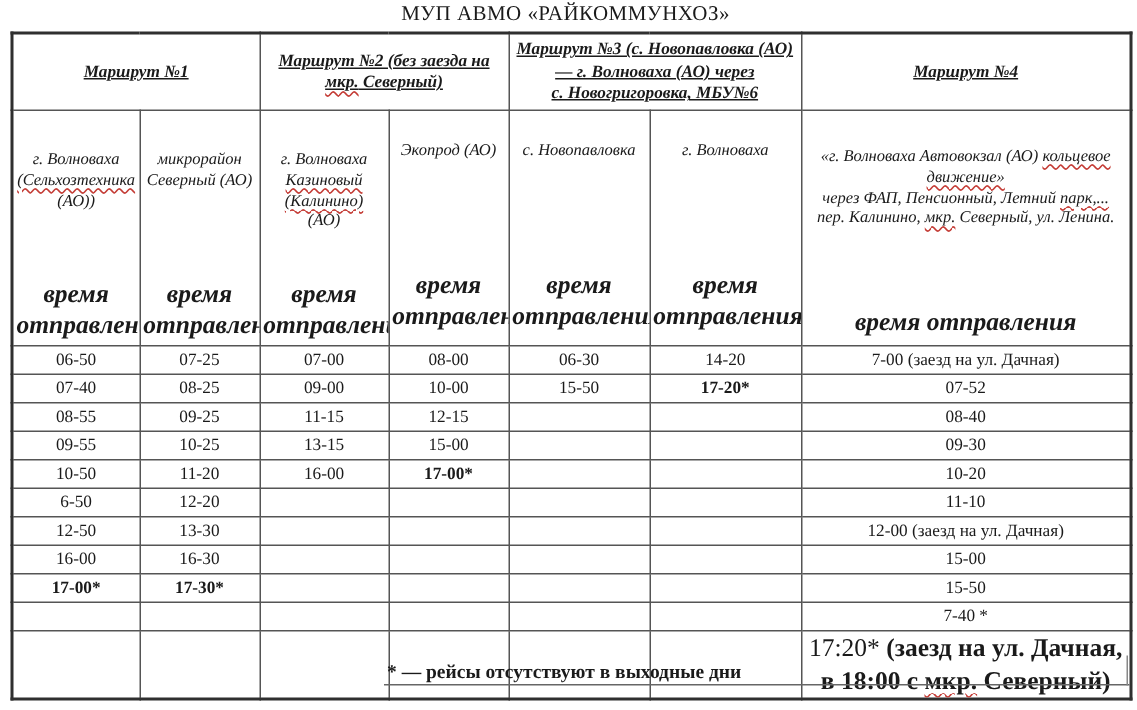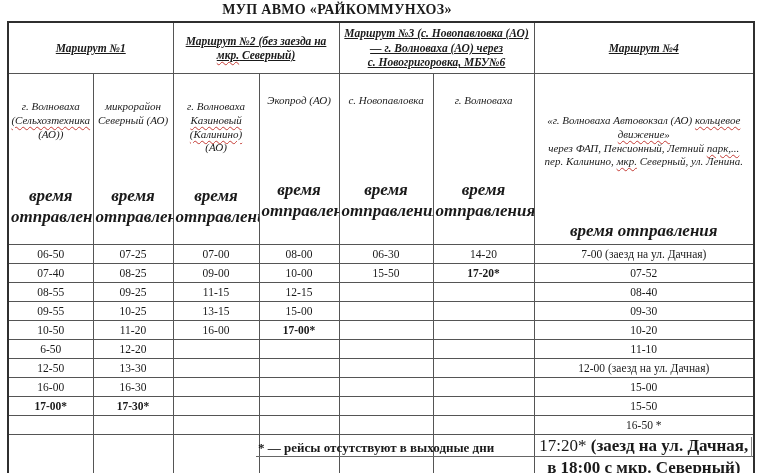--- a/index.html
+++ b/index.html
@@ -1,29 +1,29 @@
 <!DOCTYPE html>
 <html><head>
 <meta charset="utf-8">
 <style>
   html,body{margin:0;padding:0;background:#ffffff;}
   body{width:758px;height:473px;position:relative;overflow:hidden;
        font-family:"Liberation Serif","DejaVu Serif",serif;color:#1a1a1a;}
   .page{position:absolute;inset:0;}
   .doc-title{position:absolute;top:2px;left:0;width:674px;text-align:center;
-       font-weight:bold;font-size:14px;letter-spacing:0.3px;}
+       font-weight:normal;font-size:14px;letter-spacing:0.3px;padding-left:40px;}
   table.sched{position:absolute;left:7px;top:21px;width:746px;
        border-collapse:collapse;table-layout:fixed;border:2px solid #2f2f2f;}
   td{border:1px solid #555;padding:0 2px;text-align:center;vertical-align:middle;
      font-size:11.5px;line-height:1.25;overflow:hidden;}
   tr.rowA td{height:50px;font-weight:bold;font-style:italic;text-decoration:underline;}
   tr.rowB td{height:132px;vertical-align:top;}
   .scell{position:relative;height:130px;}
   .sname{font-style:italic;font-size:11px;text-align:center;}
-  .mt26{margin-top:26px;} .mt34{margin-top:40px;} .mt40{margin-top:20px;}
+  .mt26{margin-top:26px;} .mt34{margin-top:24px;} .mt40{margin-top:20px;}
   .dep{position:absolute;bottom:3px;left:0;right:0;text-align:center;
        font-weight:bold;font-style:italic;font-size:17px;line-height:1.2;}
   tr.r td{height:18px;}
   tr.tall td{height:34px;}
   .bd{font-weight:bold;}
   .wavy{text-decoration-line:underline;text-decoration-style:wavy;
         text-decoration-color:#c43b35;text-decoration-thickness:1px;text-underline-offset:2px;}
   .m4desc{font-style:italic;font-size:11px;line-height:1.25;text-align:center;}
   .lastcell{font-size:17px;line-height:1.3;}
   .footnote{position:absolute;left:258px;top:440px;font-weight:bold;font-size:13px;}
@@ -186,21 +186,21 @@
       <td></td>
       <td>15-50</td>
     </tr>
     <tr class="r">
       <td></td>
       <td></td>
       <td></td>
       <td></td>
       <td></td>
       <td></td>
-      <td>16-50 *</td>
+      <td>7-40 *</td>
     </tr>
     <tr class="tall">
       <td></td>
       <td></td>
       <td></td>
       <td></td>
       <td></td>
       <td></td>
       <td class="lastcell">
         <span>17:20*</span><b> (заезд на ул. Дачная,</b><br>

